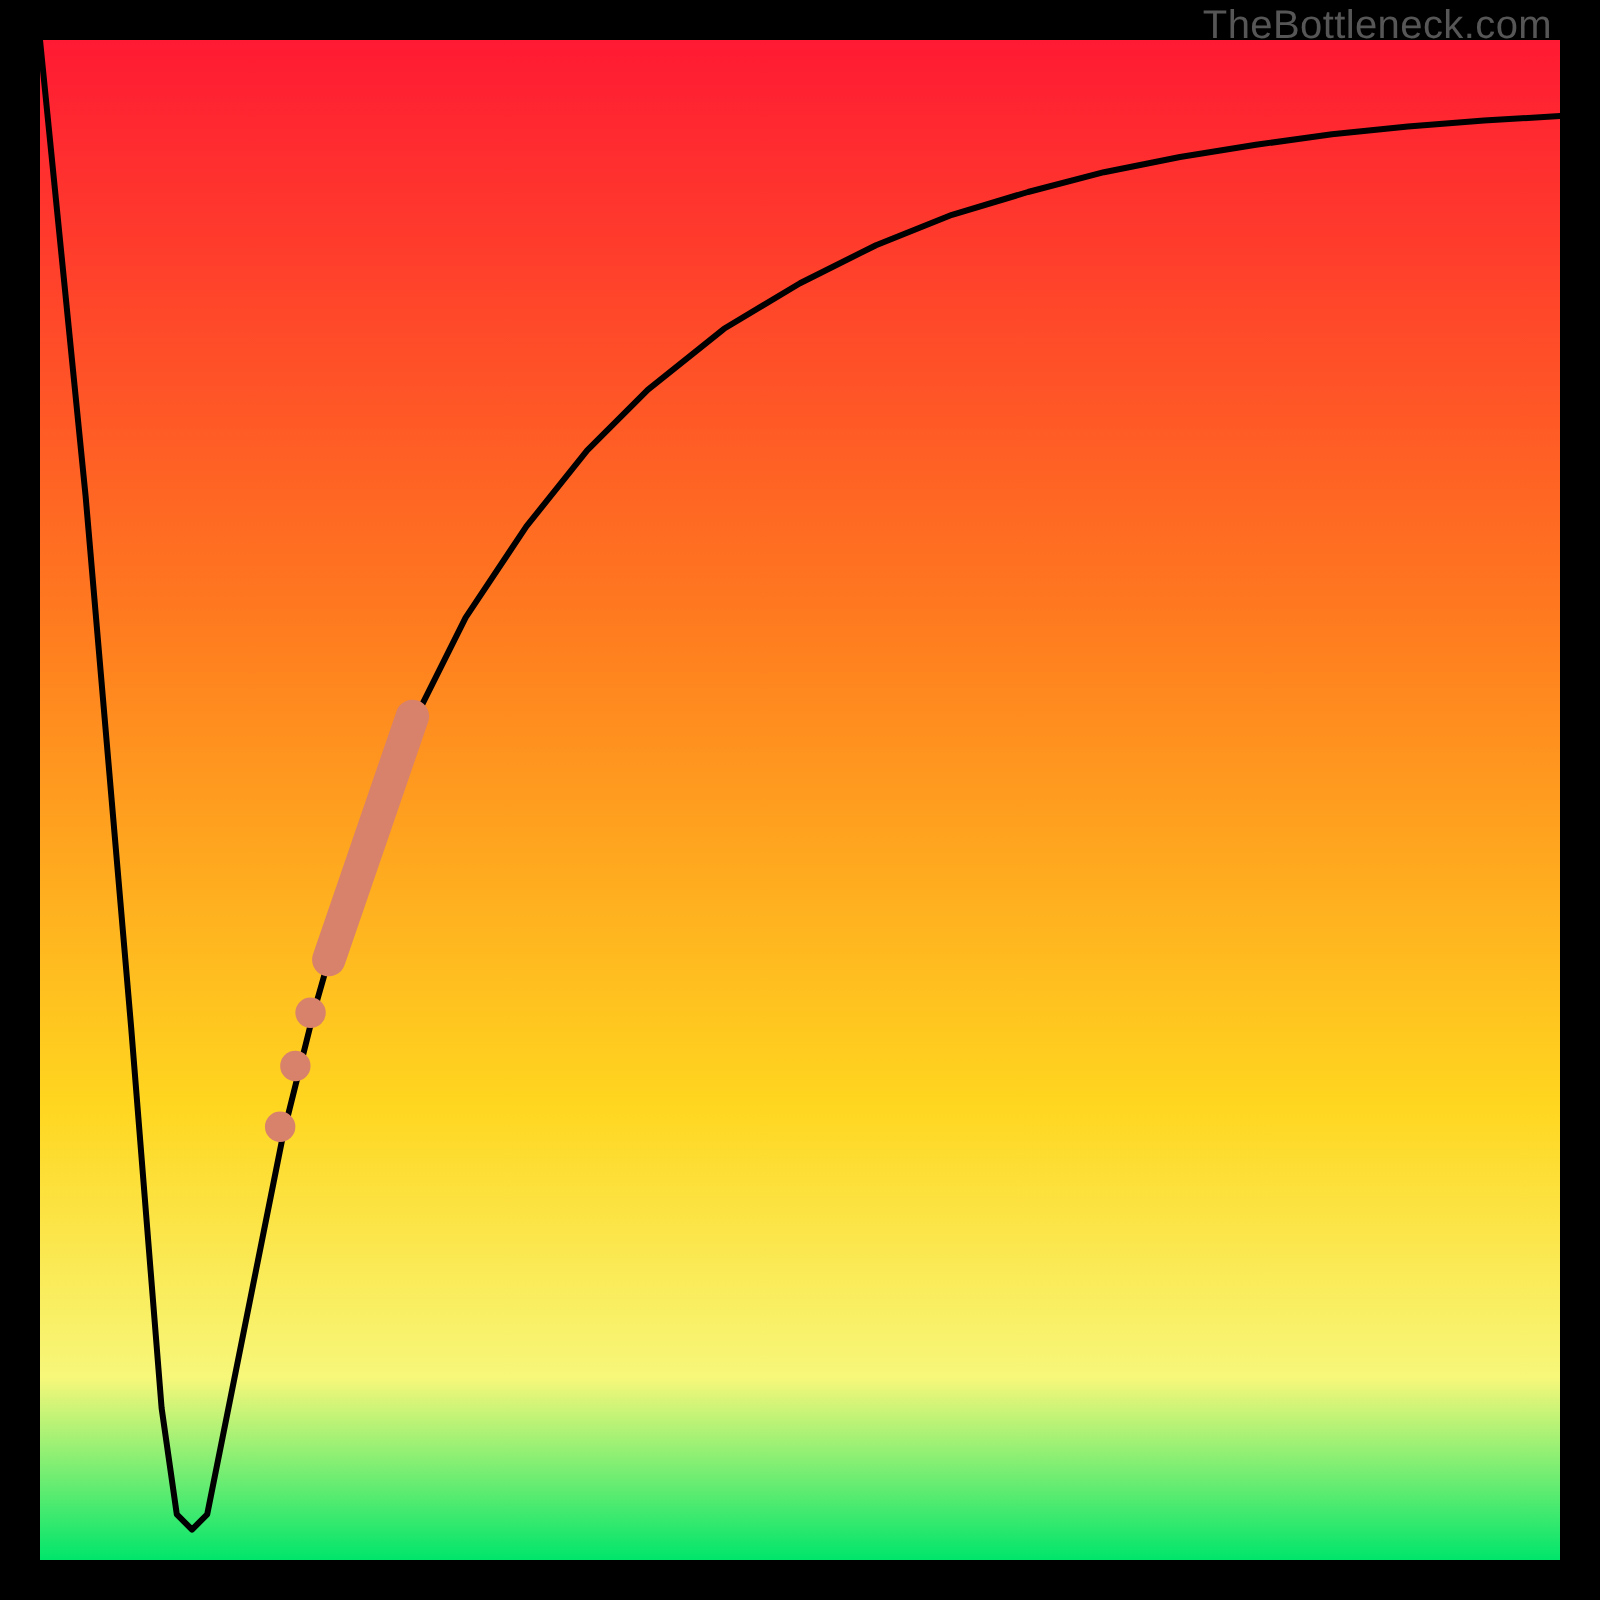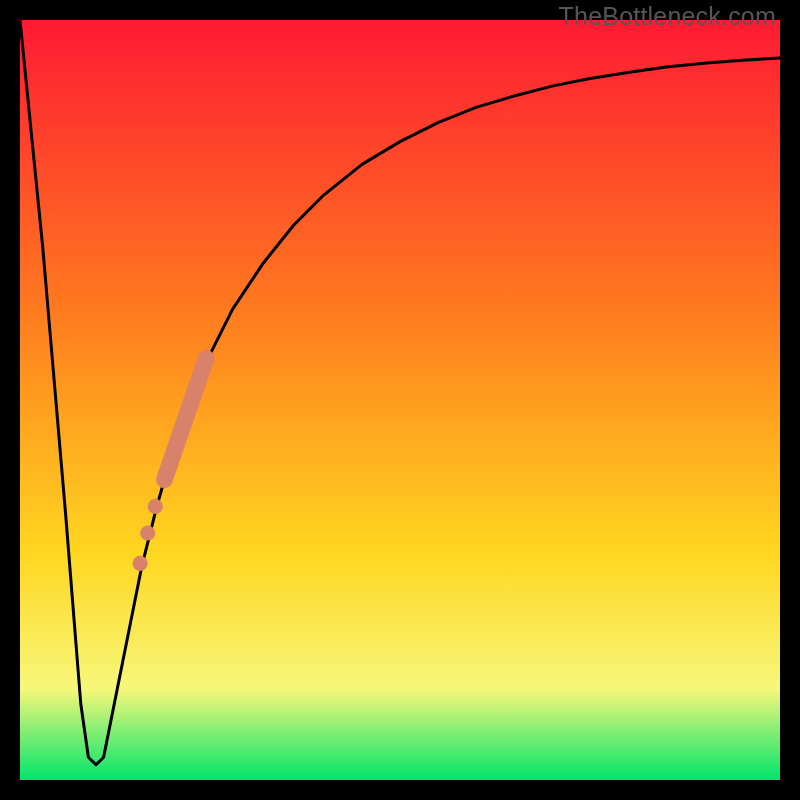--- a/index.html
+++ b/index.html
@@ -23,21 +23,21 @@
     left: 0;
     top: 0;
     width: 760px;
     height: 760px;
   }
   .watermark {
     position: absolute;
     top: 2px;
     right: 24px;
     font-family: Arial, Helvetica, sans-serif;
-    font-size: 25px;
+    font-size: 20px;
     font-weight: 400;
     color: #565656;
     letter-spacing: 0.2px;
   }
 </style>
 </head>
 <body>
 
 <div class="frame">
   <svg class="plot" viewBox="0 0 760 760">

